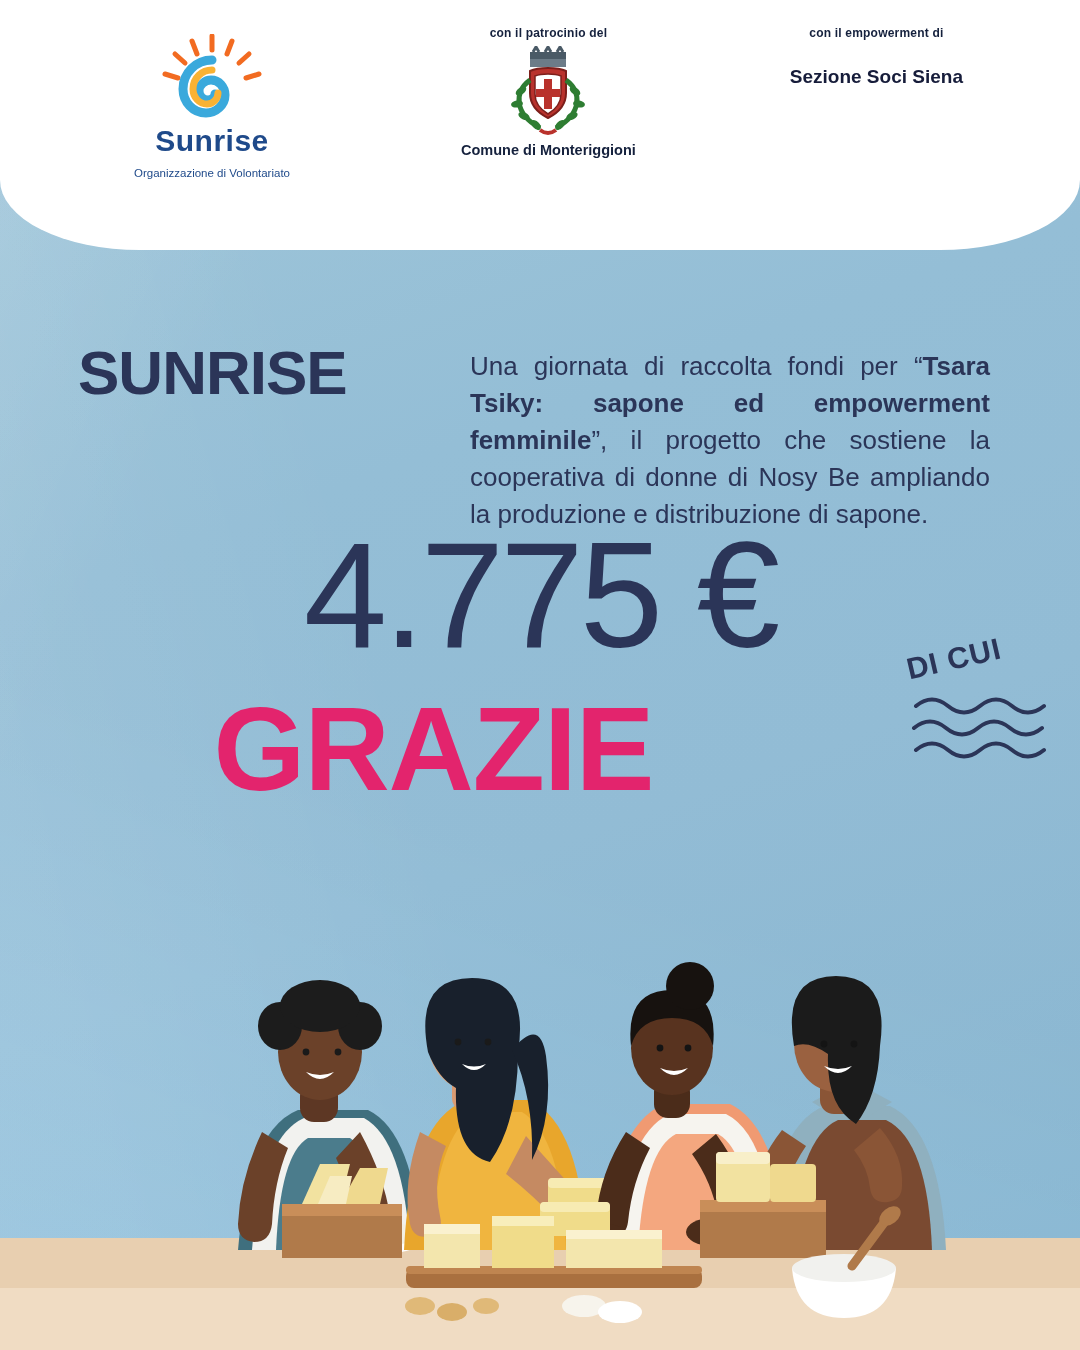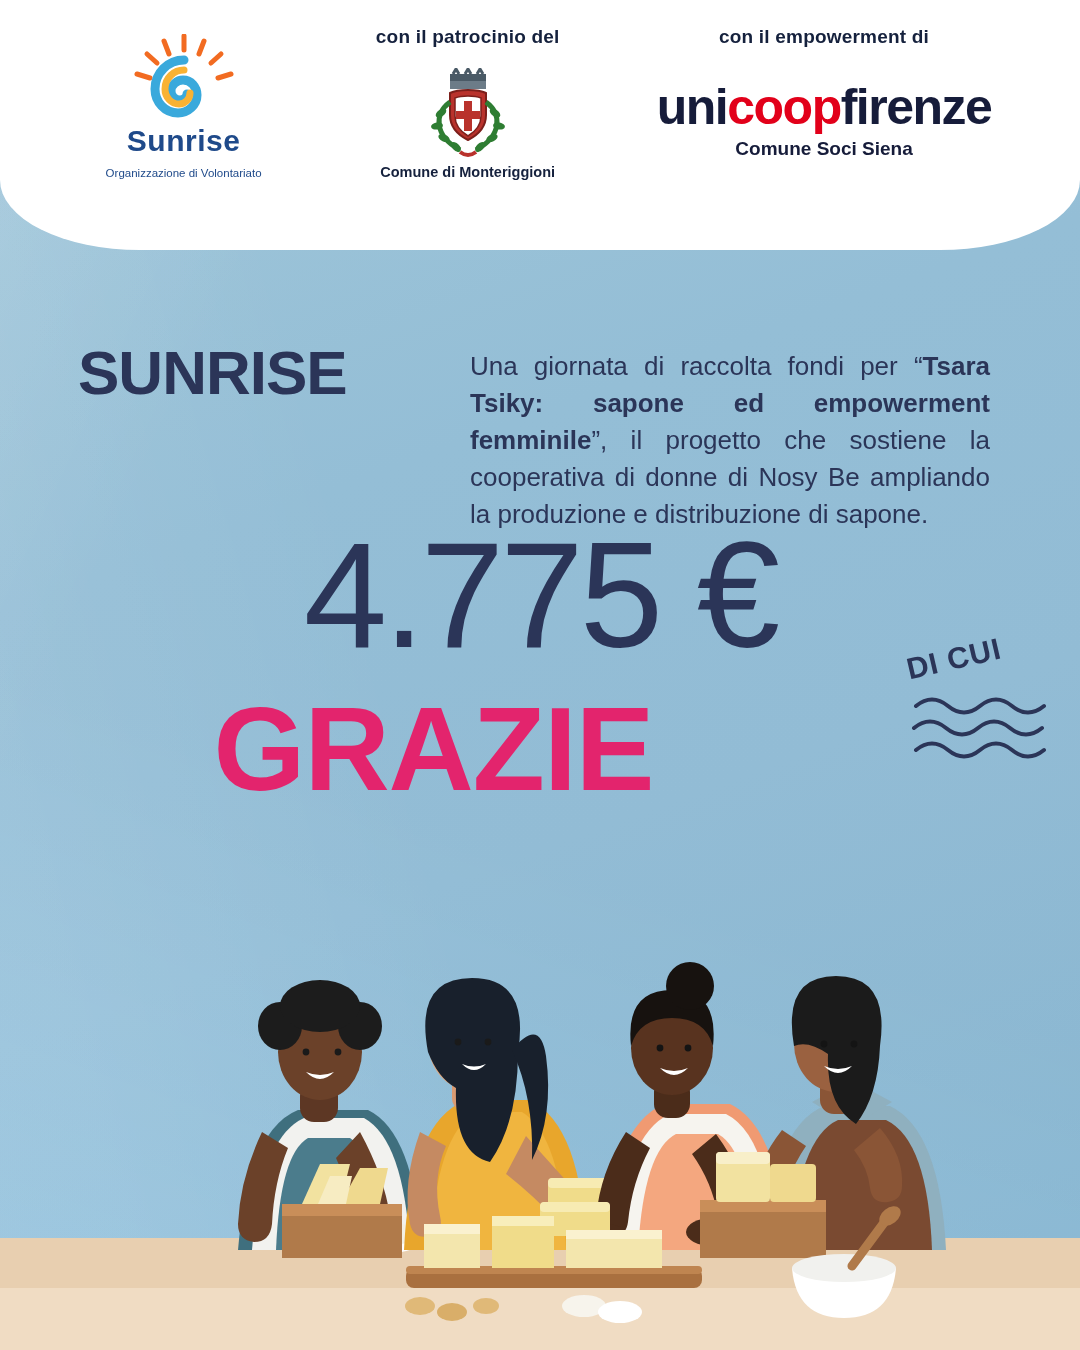--- a/index.html
+++ b/index.html
@@ -51,24 +51,24 @@
     padding: 26px 40px 0 40px;
     box-sizing: border-box;
   }
   .hcol {
     display: flex;
     flex-direction: column;
     align-items: center;
     text-align: center;
   }
   .hcol-label {
-    font-size: 19px;
+    font-size: 12px;
     font-weight: bold;
     color: #15213d;
-    margin-bottom: 20px;
+    margin-bottom: 6px;
     letter-spacing: .2px;
   }
 
   
   .sunrise-logo {
     width: 190px;
     display: flex;
     flex-direction: column;
     align-items: center;
     margin-top: 8px;
@@ -266,24 +266,21 @@
             </g>
             <path d="M40 84 q8 6 16 0" fill="none" stroke="#b9322c" stroke-width="4"></path>
           </svg>
           <div class="crest-caption">Comune di Monteriggioni</div>
         </div>
       </div>
 
       <div class="hcol">
         <div class="hcol-label">con il empowerment di</div>
         <div class="unicoop-wrap">
-          <div class="unicoop-logo">
-            <span class="uni-dark">uni</span><span class="uni-red">c</span><span class="uni-oo">oo</span><span class="uni-red">p</span><span class="uni-dark">firenze</span>
-          </div>
-          <div class="unicoop-sub">Comune Soci Siena</div>
+          <div class="unicoop-sub">Sezione Soci Siena</div>
         </div>
       </div>
 
     </div>
   </div>
 
   <div class="title-block">
     <div class="title-line2">SUNRISE</div>
   </div>
 

